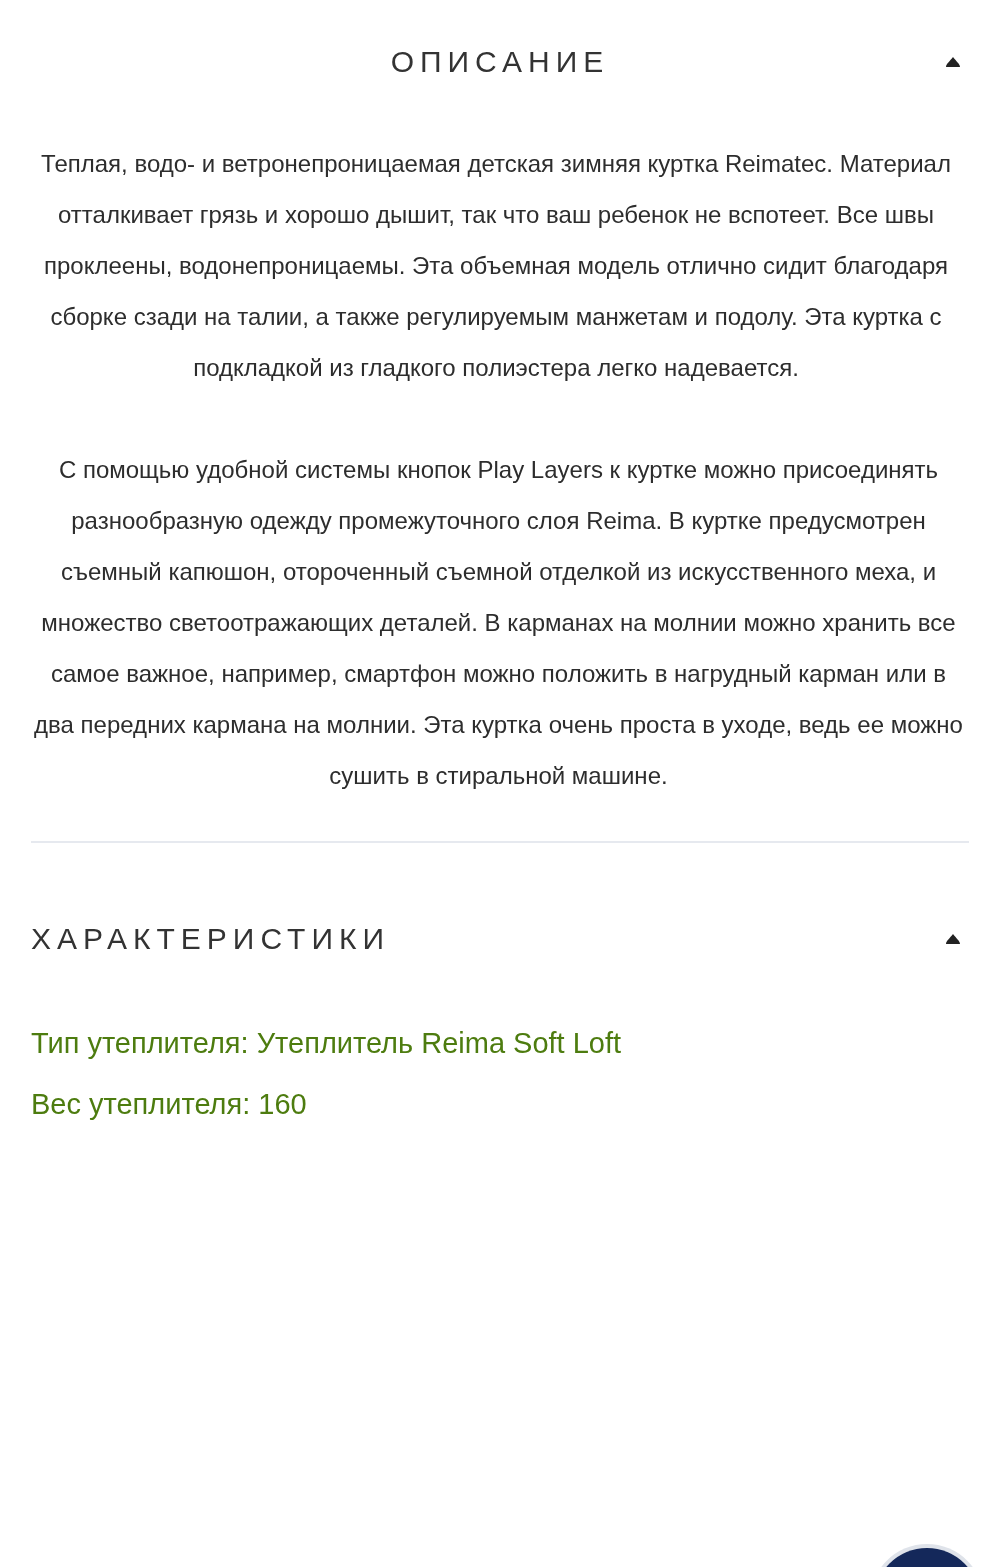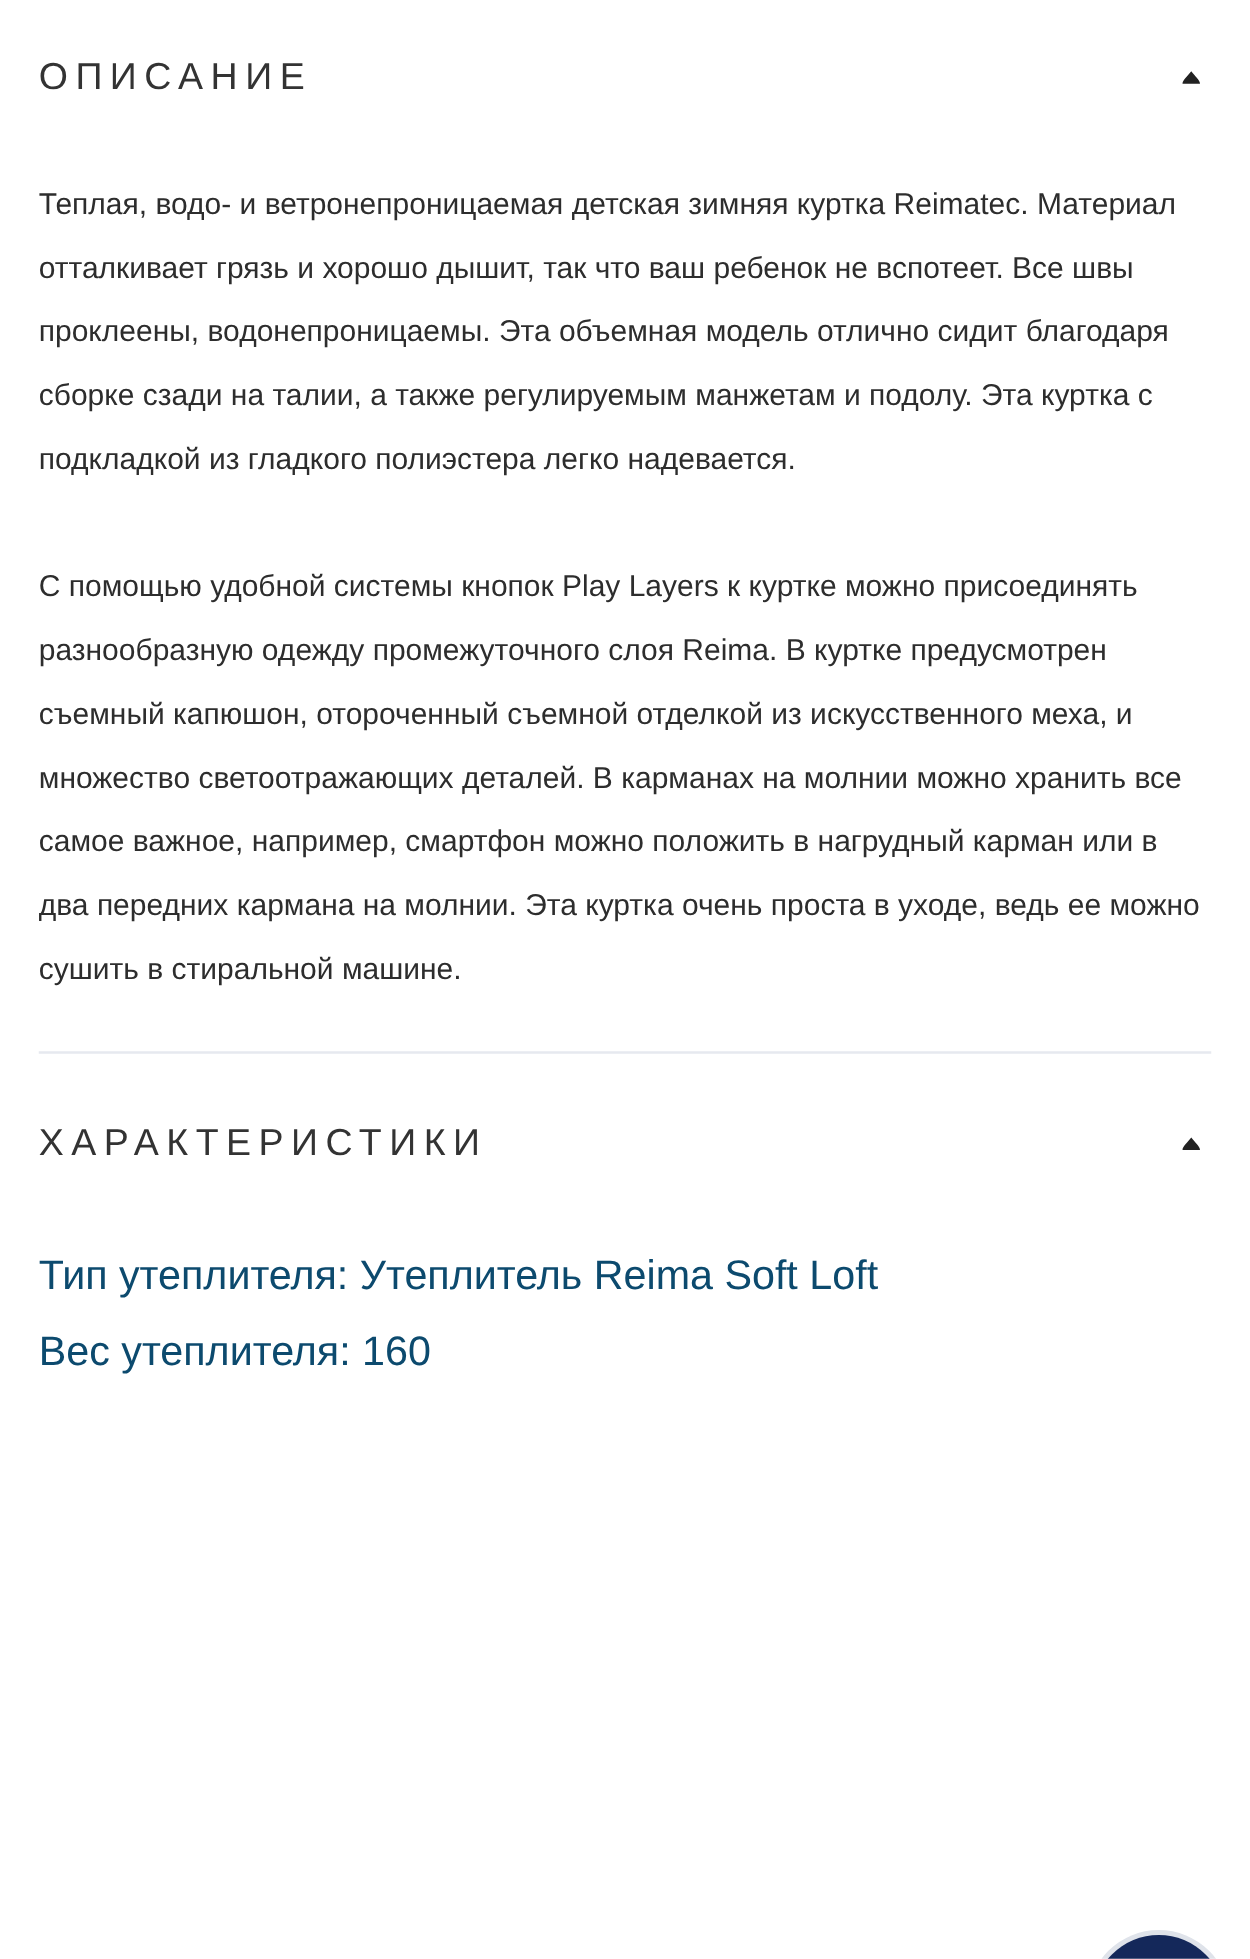--- a/index.html
+++ b/index.html
@@ -3,47 +3,47 @@
 <meta charset="utf-8">
 <style>
   html, body { margin: 0; padding: 0; background: #ffffff; }
   body { width: 1000px; height: 1567px; overflow: hidden; position: relative;
          font-family: "Liberation Sans", "DejaVu Sans", sans-serif; color: #2b2b2b; }
   .section { padding: 0 31px; position: relative; }
   .sec-header { position: relative; height: 40px; }
   .sec-title { font-size: 30px; letter-spacing: 6px; color: #333; font-weight: normal; line-height: 40px; }
   .toggle { position: absolute; right: 4px; top: 12px; width: 24px; height: 18px; cursor: pointer; }
   .para { font-size: 24px; line-height: 51px; color: #2d2d2d; margin: 0; }
-  .spec { font-size: 33px; line-height: 61px; color: #0c4a6e; }
+  .spec { font-size: 29px; line-height: 61px; color: #4d7c0f; }
   .divider { height: 2px; background: #e6e9ef; margin: 0 31px; }
   .fab { position: absolute; left: 874px; top: 1548px; width: 106px; height: 106px; border-radius: 50%;
          background: #14285a; box-shadow: 0 0 0 4px #dfe3ea; }
 </style>
 </head>
 <body>
 
-<div class="section" style="padding-top:42px;">
+<div class="section" style="padding-top:42px;text-align:center;">
   <div class="sec-header">
     <span class="sec-title">ОПИСАНИЕ</span>
     <span class="toggle">
       <svg width="24" height="18" viewBox="0 0 24 18">
           <path d="M12 3 C 9 7, 5 10, 5 13 L 19 13 C 19 10, 15 7, 12 3 Z" fill="#222"></path>
         </svg>
     </span>
   </div>
   <div style="height:56px"></div>
   <p class="para" style="width:930px;">Теплая, водо- и ветронепроницаемая детская зимняя куртка Reimatec. Материал отталкивает грязь и хорошо дышит, так что ваш ребенок не вспотеет. Все швы проклеены, водонепроницаемы. Эта объемная модель отлично сидит благодаря сборке сзади на талии, а также регулируемым манжетам и подолу. Эта куртка с подкладкой из гладкого полиэстера легко надевается.</p>
   <div style="height:51px"></div>
   <p class="para" style="width:935px;">С помощью удобной системы кнопок Play Layers к куртке можно присоединять разнообразную одежду промежуточного слоя Reima. В куртке предусмотрен съемный капюшон, отороченный съемной отделкой из искусственного меха, и множество светоотражающих деталей. В карманах на молнии можно хранить все самое важное, например, смартфон можно положить в нагрудный карман или в два передних кармана на молнии. Эта куртка очень проста в уходе, ведь ее можно сушить в стиральной машине.</p>
 </div>
 
 <div style="height:40px"></div>
 <div class="divider"></div>
 
-<div class="section" style="padding-top:52px;">
+<div class="section" style="padding-top:76px;">
   <div class="sec-header">
     <span class="sec-title">ХАРАКТЕРИСТИКИ</span>
     <span class="toggle">
       <svg width="24" height="18" viewBox="0 0 24 18">
           <path d="M12 3 C 9 7, 5 10, 5 13 L 19 13 C 19 10, 15 7, 12 3 Z" fill="#222"></path>
         </svg>
     </span>
   </div>
   <div style="height:54px"></div>
   <div class="spec">Тип утеплителя: Утеплитель Reima Soft Loft</div>

